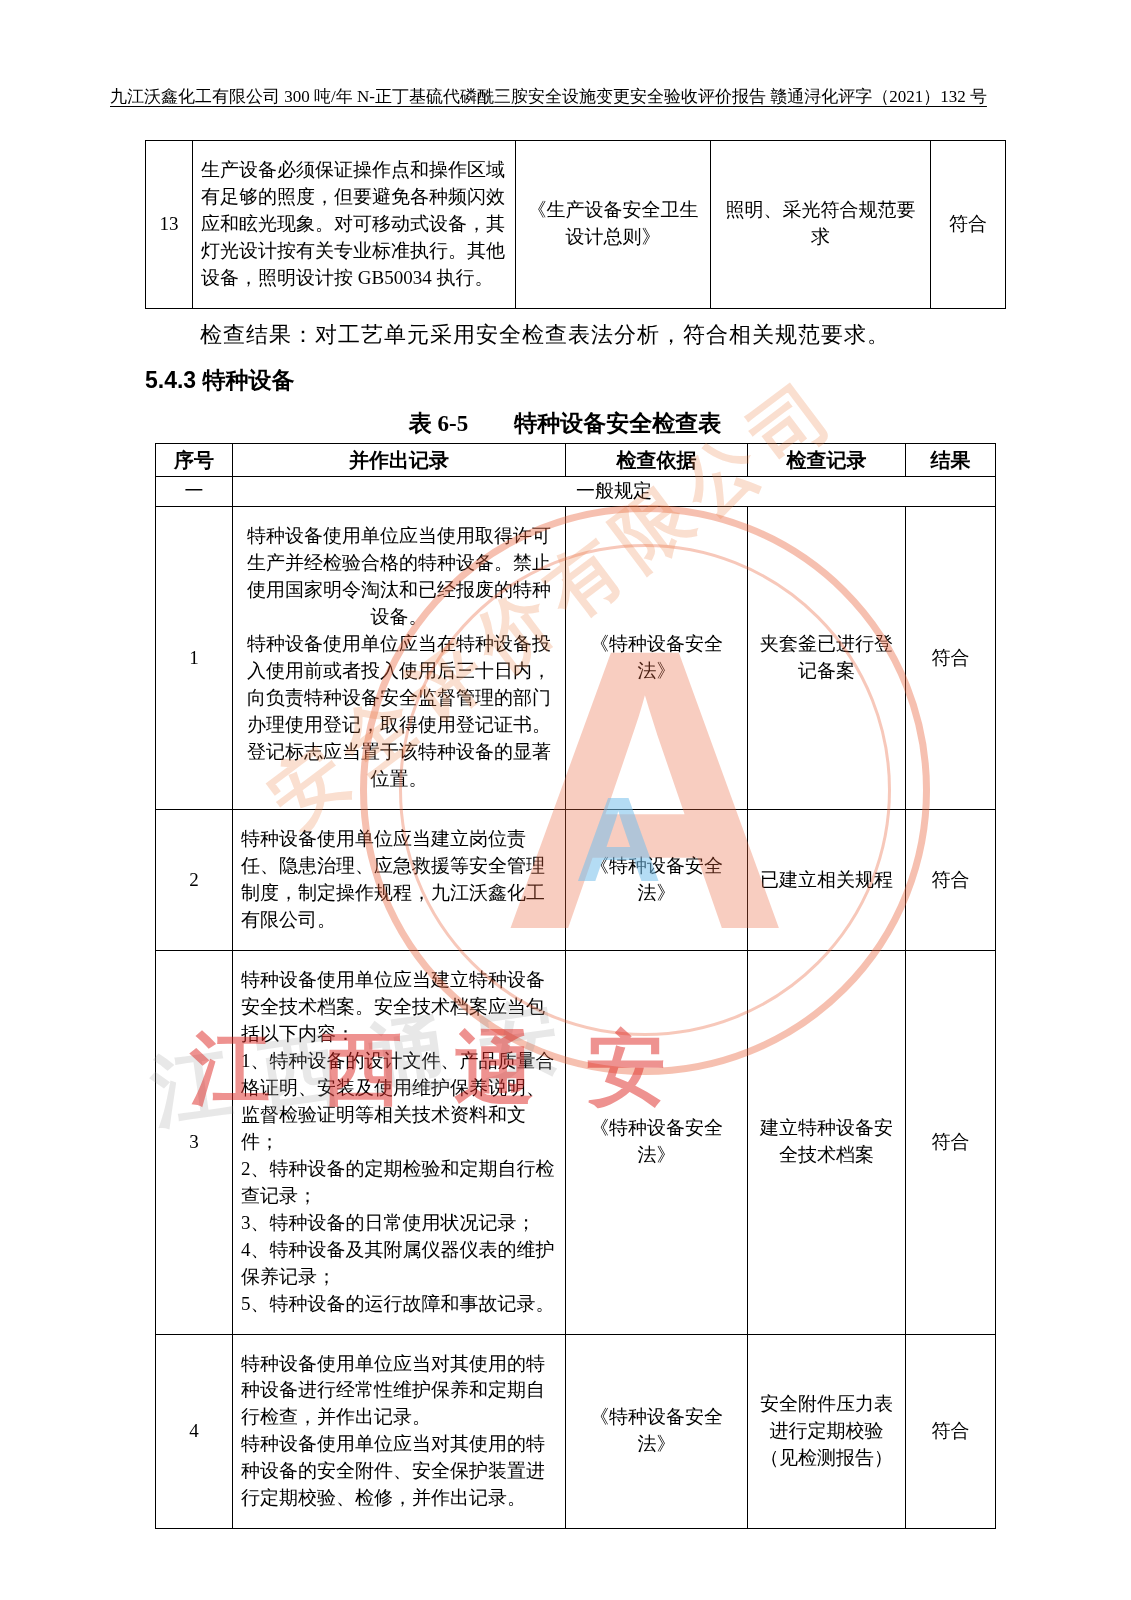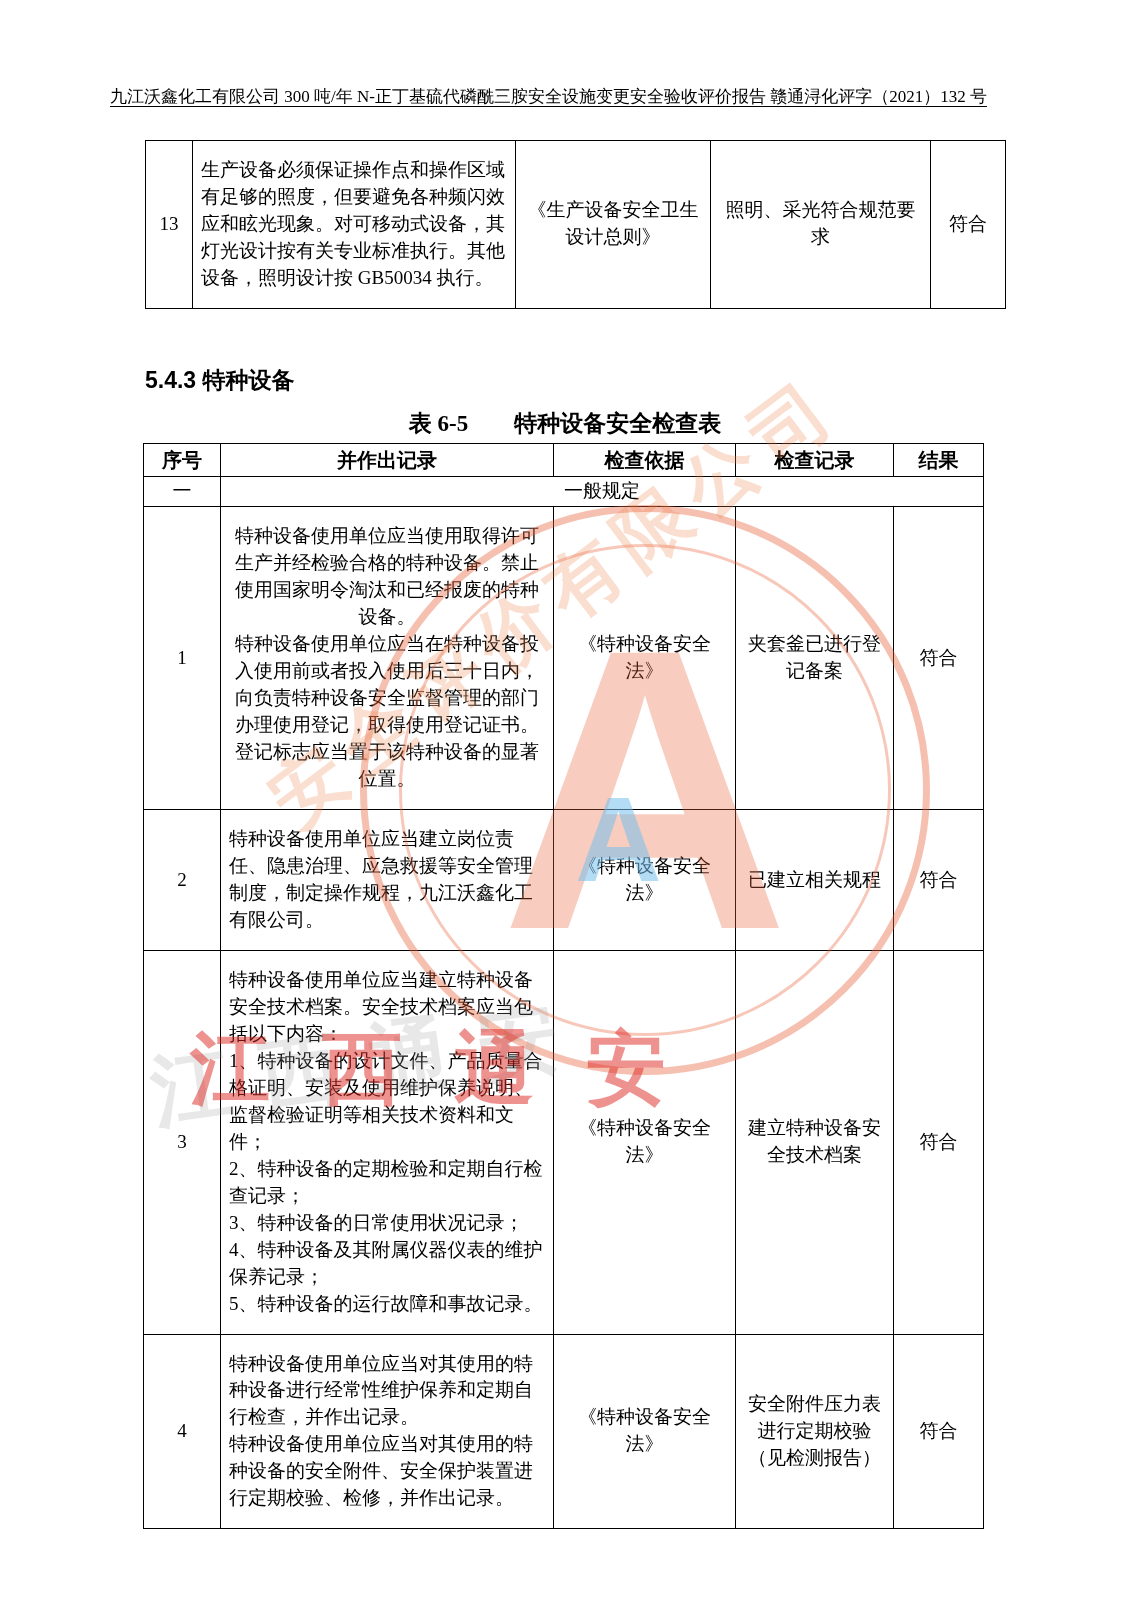--- a/index.html
+++ b/index.html
@@ -73,21 +73,21 @@
     left: 145px;
     top: 408px;
     width: 840px;
     text-align: center;
     font-size: 23px;
     font-weight: bold;
   }
 
   .main-table {
     position: absolute;
-    left: 143px;
+    left: 155px;
     top: 443px;
     width: 840px;
   }
   .main-table .m-no     { width: 77px; }
   .main-table .m-cont   { width: 333px; }
   .main-table .m-basis  { width: 182px; }
   .main-table .m-record { width: 158px; }
   .main-table .m-result { width: 90px; }
   .main-table tr.head td { font-weight: bold; font-size: 20px; height: 30px; padding: 2px 4px; }
   .main-table tr.section-row td { height: 26px; padding: 1px 4px; }
@@ -188,20 +188,21 @@
         <tr>
       <td class="c-no">13</td>
       <td class="c-cont cell-content preline">生产设备必须保证操作点和操作区域有足够的照度，但要避免各种频闪效应和眩光现象。对可移动式设备，其灯光设计按有关专业标准执行。其他设备，照明设计按 GB50034 执行。</td>
       <td class="c-basis">《生产设备安全卫生设计总则》</td>
       <td class="c-record">照明、采光符合规范要求</td>
       <td class="c-result">符合</td>
     </tr>
   </tbody>
     </table>
 
+  <p class="result-para">检查结果：对工艺单元采用安全检查表法分析，符合相关规范要求。</p>
 
   <h3 class="section-heading">5.4.3 特种设备</h3>
 
   <div class="table-title">表 6-5　　特种设备安全检查表</div>
 
   <table class="main-table">
     <tbody>
         <tr class="head">
       <td class="m-no">序号</td>
       <td class="m-cont">并作出记录</td>

